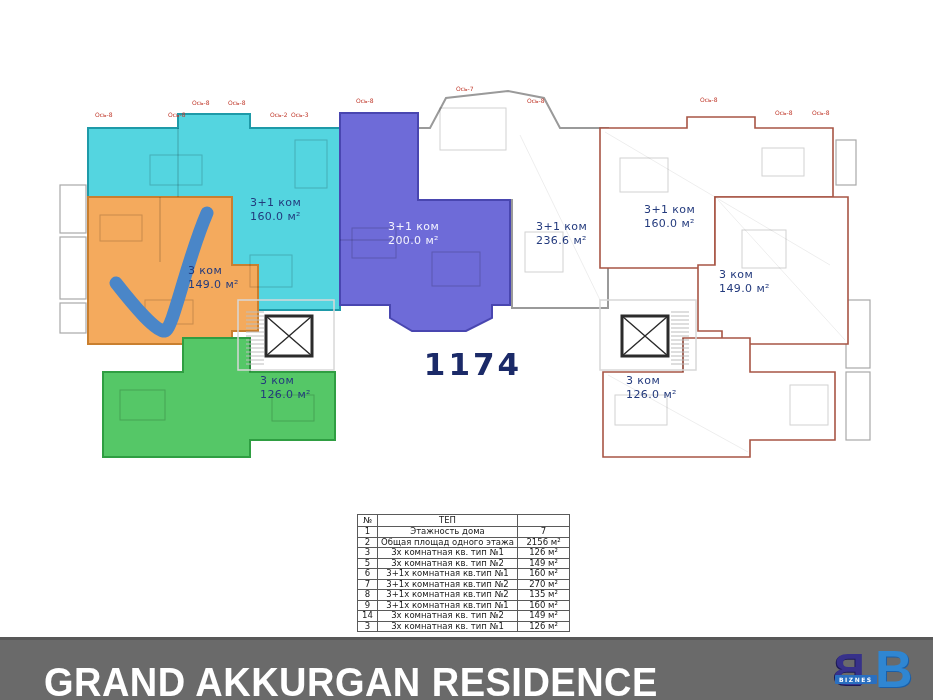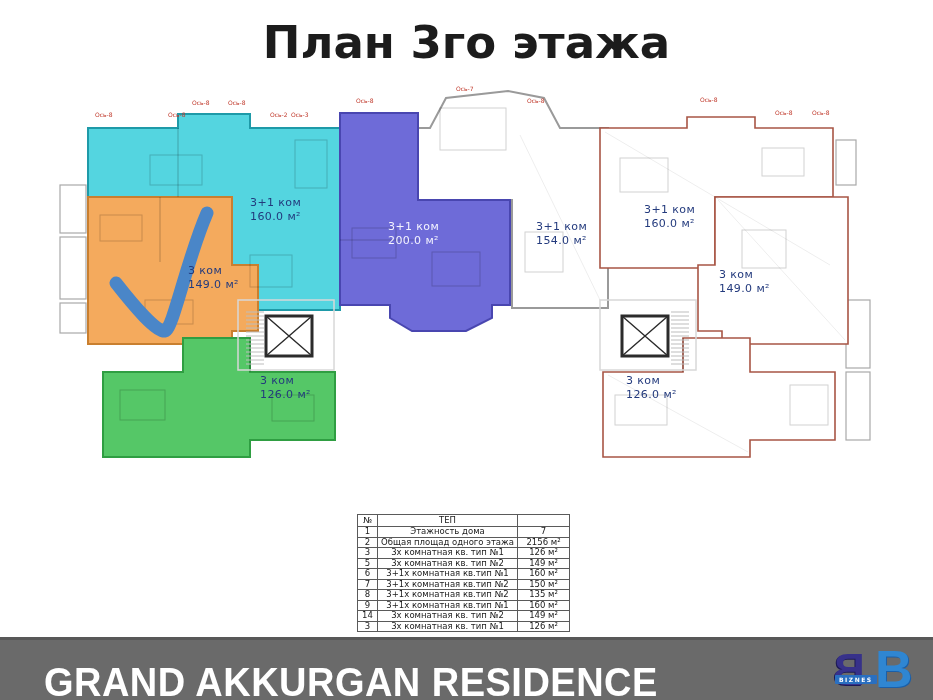--- a/index.html
+++ b/index.html
@@ -55,21 +55,20 @@
   .logo-band {
     position:absolute; left:8px; top:32px; padding:1px 4px; background:#2a6fc0;
     color:#fff; font-size:6px; letter-spacing:1.5px; font-weight:bold; border-radius:1px;
   }
 </style>
 </head>
 <body>
 
 <div class="page">
 
-  <div class="title">План 3го этажа</div>
 
   <svg class="plan-svg" viewBox="50 84 830 390">
 
     <g fill="#ffffff" stroke="#a9a9a9" stroke-width="1.2">
       <rect x="60" y="185" width="26" height="48"></rect>
       <rect x="60" y="237" width="26" height="62"></rect>
       <rect x="60" y="303" width="26" height="30"></rect>
       <rect x="846" y="300" width="24" height="68"></rect>
       <rect x="846" y="372" width="24" height="68"></rect>
       <rect x="836" y="140" width="20" height="45"></rect>
@@ -146,35 +145,36 @@
   <div class="apt-label" style="left:260px;top:374px">
     <span>3 ком</span>
     <span>126.0 м²</span>
   </div>
   <div class="apt-label light" style="left:388px;top:220px">
     <span>3+1 ком</span>
     <span>200.0 м²</span>
   </div>
   <div class="apt-label" style="left:536px;top:220px">
     <span>3+1 ком</span>
-    <span>154.0 м²</span>
+    <span>236.6 м²</span>
   </div>
   <div class="apt-label" style="left:644px;top:203px">
     <span>3+1 ком</span>
     <span>160.0 м²</span>
   </div>
   <div class="apt-label" style="left:719px;top:268px">
     <span>3 ком</span>
     <span>149.0 м²</span>
   </div>
   <div class="apt-label" style="left:626px;top:374px">
     <span>3 ком</span>
     <span>126.0 м²</span>
   </div>
 
+  <div class="total-area" style="color: rgb(27, 42, 104);">1174</div>
 
   <table class="tep">
     <tbody>
         <tr>
       <th class="num">№</th>
       <th class="desc">ТЕП</th>
       <th class="val"></th>
     </tr>
     <tr>
           <td class="num">1</td>
@@ -197,21 +197,21 @@
           <td class="val">149 м²</td>
         </tr>
     <tr>
           <td class="num">6</td>
           <td class="desc">3+1х комнатная кв.тип №1</td>
           <td class="val">160 м²</td>
         </tr>
     <tr>
           <td class="num">7</td>
           <td class="desc">3+1х комнатная кв.тип №2</td>
-          <td class="val">150 м²</td>
+          <td class="val">270 м²</td>
         </tr>
     <tr>
           <td class="num">8</td>
           <td class="desc">3+1х комнатная кв.тип №2</td>
           <td class="val">135 м²</td>
         </tr>
     <tr>
           <td class="num">9</td>
           <td class="desc">3+1х комнатная кв.тип №1</td>
           <td class="val">160 м²</td>

